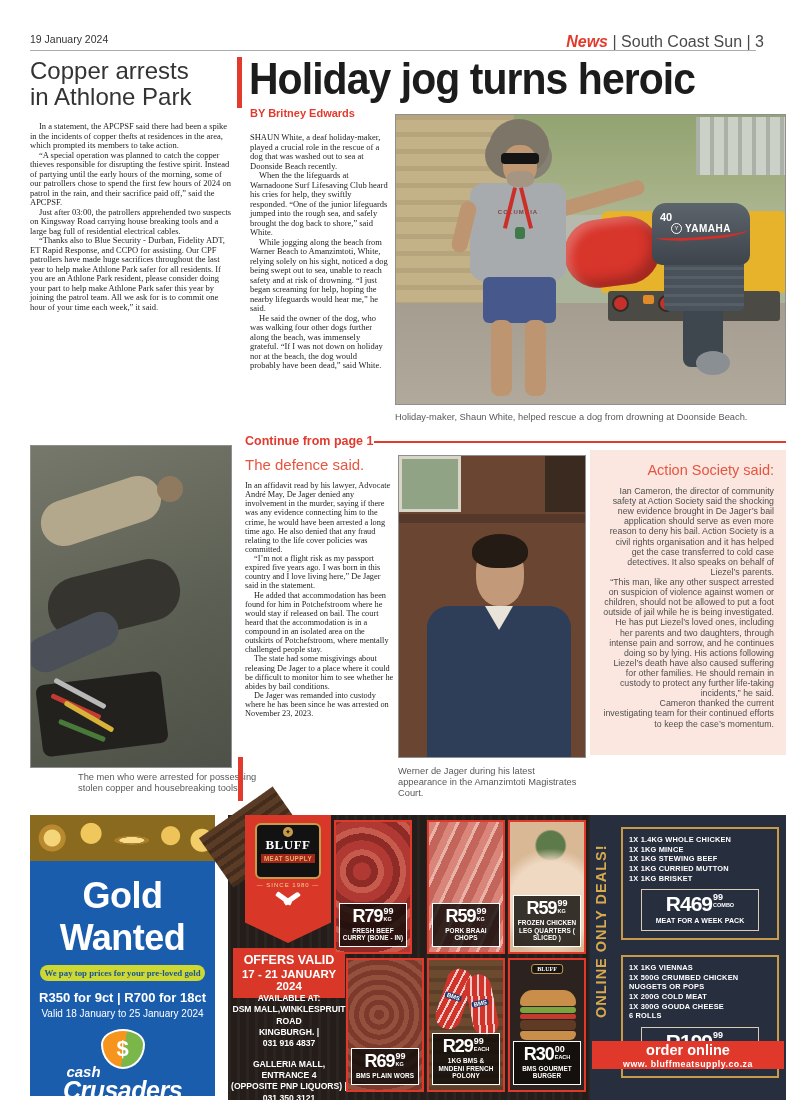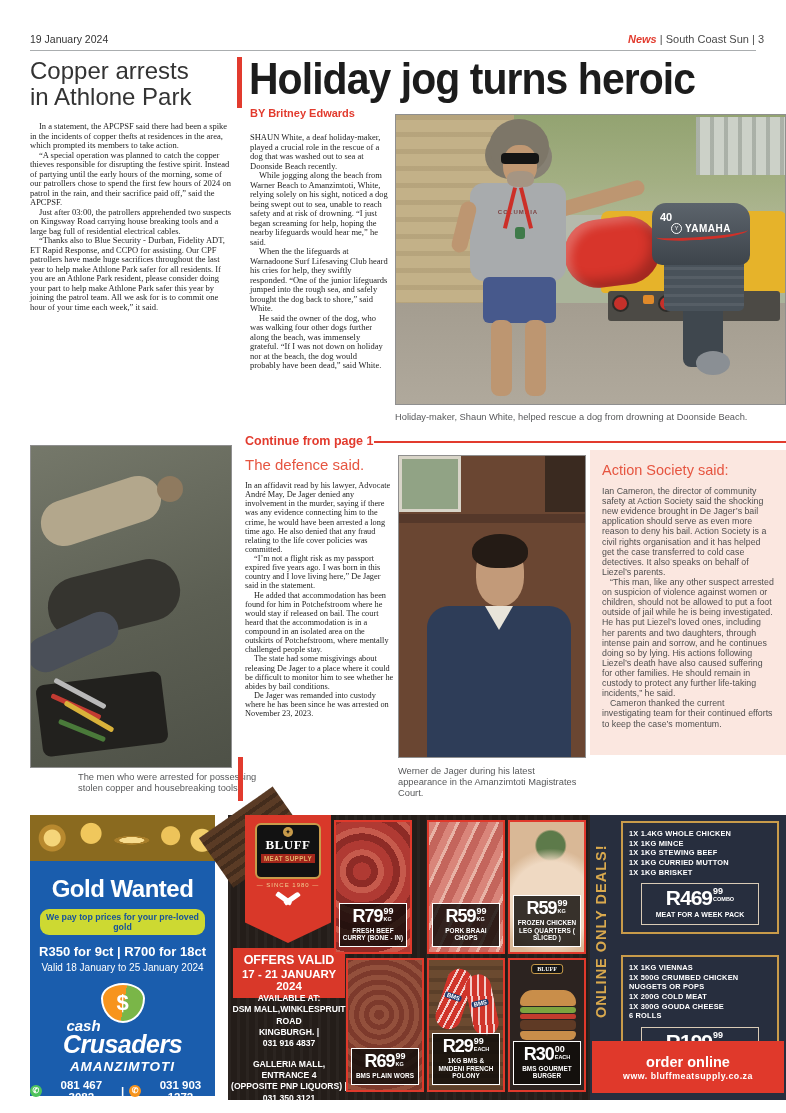--- a/index.html
+++ b/index.html
@@ -2,21 +2,21 @@
 <html><head>
 <meta charset="utf-8">
 <title>South Coast Sun</title>
 <style>
   html,body{margin:0;padding:0;background:#e8e8e8;}
   .page{position:relative;width:786px;height:1113px;margin:0 auto;background:#ffffff;
         font-family:"Liberation Sans",sans-serif;color:#1d1d1d;overflow:hidden;padding-left:8px;}
   .abs{position:absolute;}
   
   .hdr-date{left:30px;top:33px;font-size:10.5px;color:#333;}
-  .hdr-right{right:30px;top:33px;font-size:11px;color:#4a4a4a;}
+  .hdr-right{right:30px;top:33px;font-size:16px;color:#4a4a4a;}
   .hdr-right .news{color:#e23b2e;font-weight:bold;font-style:italic;}
   .hdr-rule{left:30px;top:50px;width:726px;height:1px;background:#aaadaf;}
   
   .ltitle{left:30px;top:58px;width:210px;font-size:24px;line-height:1.07;color:#333;font-weight:400;}
   .body-col{font-family:"Liberation Serif",serif;color:#1d1d1d;text-align:left;}
   .body-col p{margin:0;}
   .body-col p.ind{text-indent:9px;}
   .lbody{left:30px;top:122px;width:202px;font-size:8.5px;line-height:1.12;}
   .photo{border:1px solid #8f8f8f;box-sizing:border-box;overflow:hidden;}
   .caption{font-size:9.3px;line-height:1.18;color:#57585a;}
@@ -25,21 +25,21 @@
   .hero-title{left:249px;top:54px;width:537px;font-size:44px;font-weight:bold;color:#1c1c1c;
               letter-spacing:-1px;transform:scaleX(.93);transform-origin:left top;white-space:nowrap;}
   .byline{left:250px;top:107px;font-size:11px;font-weight:bold;color:#e23b2e;}
   .hbody{left:250px;top:133px;width:139px;font-size:8.5px;line-height:1.12;}
   
   .cont-label{left:245px;top:434px;font-size:12.5px;font-weight:bold;color:#e23b2e;}
   .cont-rule{left:374px;top:441px;width:412px;height:2px;background:#e23b2e;}
   .subhead{font-size:15px;color:#e65540;font-weight:400;}
   .dbody{left:245px;top:481px;width:150px;font-size:8.3px;line-height:1.1;}
   .pinkbox{left:590px;top:450px;width:196px;min-height:305px;background:#fbe7e0;box-sizing:border-box;
-           padding:12px 12px 14px;}
+           padding:12px 12px 14px;text-align:right;}
   .pinkbox h3{margin:0 0 8px;font-size:14.5px;color:#e65540;font-weight:400;}
   .pinkbox p{margin:0;font-size:8.8px;line-height:1.15;color:#4f4f4f;}
   .pinkbox p.ind{text-indent:8px;}
   
   .hero-photo{left:395px;top:114px;width:391px;height:291px;background:#aab49a;}
   .hp-wall{left:0;top:0;width:118px;height:291px;background:#c3b188;
            background-image:repeating-linear-gradient(180deg,rgba(90,70,40,.12) 0 5px,transparent 5px 17px);}
   .hp-trees{left:118px;top:0;width:273px;height:112px;
             background:linear-gradient(180deg,#93a371 0,#a3af83 60%,#b0b795 100%);
             background-blend-mode:multiply;}
@@ -98,23 +98,23 @@
   .wp-hair{left:73px;top:78px;width:56px;height:34px;background:#241b15;border-radius:50% 50% 42% 42%;}
   
   
   .cash{left:30px;top:815px;width:185px;height:281px;background:#1a5dad;color:#fff;text-align:center;}
   .cash-gold{left:0;top:0;width:185px;height:46px;background-color:#8a6a1f;
      background-image:radial-gradient(circle at 12% 50%,#f5d57a 0 8px,#b8892e 9px 13px,transparent 14px),
        radial-gradient(circle at 33% 40%,#f0c75c 0 10px,transparent 11px),
        radial-gradient(ellipse at 55% 55%,#f7dc8e 0 12px,#a87e2a 13px 17px,transparent 18px),
        radial-gradient(circle at 76% 45%,#edc35a 0 9px,transparent 10px),
        radial-gradient(circle at 93% 55%,#f2cd6a 0 11px,transparent 12px);}
-  .cash h2{margin:14px 0 0;font-size:24px;font-weight:bold;letter-spacing:-.5px;}
+  .cash h2{margin:14px 0 0;font-size:36px;font-weight:bold;letter-spacing:-.5px;}
   .cash-pill{margin:6px 10px 0;background:#cdd932;color:#17529b;font-size:8.8px;font-weight:bold;
-             border-radius:9px;padding:3px 2px;}
+             border-radius:9px;padding:3px 2px;font-family:Liberation Serif, serif;}
   .cash-prices{margin-top:9px;font-size:13px;font-weight:bold;}
   .cash-valid{margin-top:3px;font-size:10px;}
   .cash-shield{margin:10px auto 0;width:44px;height:40px;border:2px solid #fff;box-sizing:border-box;
                border-radius:50% 50% 50% 50%/38% 38% 62% 62%;
                background:linear-gradient(100deg,#f7941d 0 52%,#7ab648 52%);
                font-size:22px;font-weight:bold;line-height:36px;}
   .cash-cash{font-size:15px;font-weight:bold;font-style:italic;margin:-6px 0 0 -78px;}
   .cash-crus{font-size:25px;font-weight:bold;font-style:italic;margin-top:-4px;letter-spacing:-.5px;}
   .cash-branch{font-size:13.5px;font-weight:bold;font-style:italic;letter-spacing:1px;}
   .cash-phones{margin-top:5px;font-size:11.5px;font-weight:bold;display:flex;justify-content:center;gap:5px;align-items:center;}
@@ -170,21 +170,21 @@
         color:#fff;font-size:6px;font-weight:bold;padding:1px 5px;border-radius:3px;font-family:"Liberation Serif",serif;}
   
   .online{left:362px;top:0;width:196px;height:285px;background:#272e3e;}
   .on-label{position:absolute;left:3px;top:10px;height:212px;writing-mode:vertical-rl;transform:rotate(180deg);
             color:#d9a94e;font-size:14.5px;font-weight:bold;letter-spacing:1px;text-align:center;}
   .combo{position:absolute;left:31px;width:158px;border:2px solid #c89b4a;box-sizing:border-box;padding:6px 6px 7px;}
   .combo .it{color:#fff;font-size:7.4px;font-weight:bold;line-height:1.3;letter-spacing:.2px;}
   .cpb{margin:6px auto 0;width:112px;border:1px solid #d9cbb6;text-align:center;color:#fff;padding:3px 2px 5px;}
   .cpb .rand{font-size:21px;}
   .cpb .pname{font-size:7px;margin-top:3px;}
-  .orderbar{position:absolute;left:2px;top:226px;width:192px;height:52px;background:#e0392b;color:#fff;
+  .orderbar{position:absolute;left:2px;top:226px;width:192px;height:28px;background:#e0392b;color:#fff;
             display:flex;flex-direction:column;align-items:center;justify-content:center;}
   .orderbar .o1{font-size:14.5px;font-weight:bold;}
   .orderbar .o2{font-size:8.8px;font-weight:bold;letter-spacing:.5px;margin-top:1px;}
 </style>
 </head>
 <body>
 
 <div class="page">
 
   <div class="abs hdr-date">19 January 2024</div>
@@ -204,22 +204,22 @@
     <p class="ind">Just after 03:00, the patrollers apprehended two suspects on Kingsway Road carrying house breaking tools and a large bag full of residential electrical cables.</p>
     <p class="ind">“Thanks also to Blue Security - Durban, Fidelity ADT, ET Rapid Response, and CCPO for assisting. Our CPF patrollers have made huge sacrifices throughout the last year to help make Athlone Park safer for all residents. If you are an Athlone Park resident, please consider doing your part to help make Athlone Park safer this year by joining the patrol team. All we ask for is to commit one hour of your time each week,” it said.</p>
   </div>
 
   <div class="abs redbar" style="left:237px;top:57px;width:5px;height:51px;"></div>
 
   <div class="abs hero-title">Holiday jog turns heroic</div>
   <div class="abs byline">BY Britney Edwards</div>
   <div class="abs hbody body-col">
     <p>SHAUN White, a deaf holiday-maker, played a crucial role in the rescue of a dog that was washed out to sea at Doonside Beach recently.</p>
+    <p class="ind">When the the lifeguards at Warnadoone Surf Lifesaving Club heard his cries for help, they swiftly responded. “One of the junior lifeguards jumped into the rough sea, and safely brought the dog back to shore,” said White.</p>
     <p class="ind">While jogging along the beach from Warner Beach to Amanzimtoti, White, relying solely on his sight, noticed a dog being swept out to sea, unable to reach safety and at risk of drowning. “I just began screaming for help, hoping the nearby lifeguards would hear me,” he said.</p>
-    <p class="ind">When the the lifeguards at Warnadoone Surf Lifesaving Club heard his cries for help, they swiftly responded. “One of the junior lifeguards jumped into the rough sea, and safely brought the dog back to shore,” said White.</p>
     <p class="ind">He said the owner of the dog, who was walking four other dogs further along the beach, was immensely grateful. “If I was not down on holiday nor at the beach, the dog would probably have been dead,” said White.</p>
   </div>
 
   <div class="abs photo hero-photo">
     <div class="abs hp-wall"></div>
     <div class="abs hp-trees"></div>
     <div class="abs hp-bldg"></div>
     <div class="abs hp-road"></div>
     <div class="abs hp-ground"></div>
     <div class="abs hp-boat"></div>
@@ -444,21 +444,21 @@
               <span class="unit">EACH</span>
             </span>
           </div>
         <div class="pname">BMS GOURMET BURGER</div>
       </div>
     </div>
 
     <div class="abs online">
       <div class="on-label">ONLINE ONLY DEALS!</div>
 
-      <div class="combo" style="top:6px;">
+      <div class="combo" style="top:12px;">
         <div class="it">1X 1.4KG WHOLE CHICKEN</div>
         <div class="it">1X 1KG MINCE</div>
         <div class="it">1X 1KG STEWING BEEF</div>
         <div class="it">1X 1KG CURRIED MUTTON</div>
         <div class="it">1X 1KG BRISKET</div>
         <div class="cpb">
           <div class="pline">
               <span class="rand">R469</span>
             <span class="cz">
                 <span class="cents">99</span>

